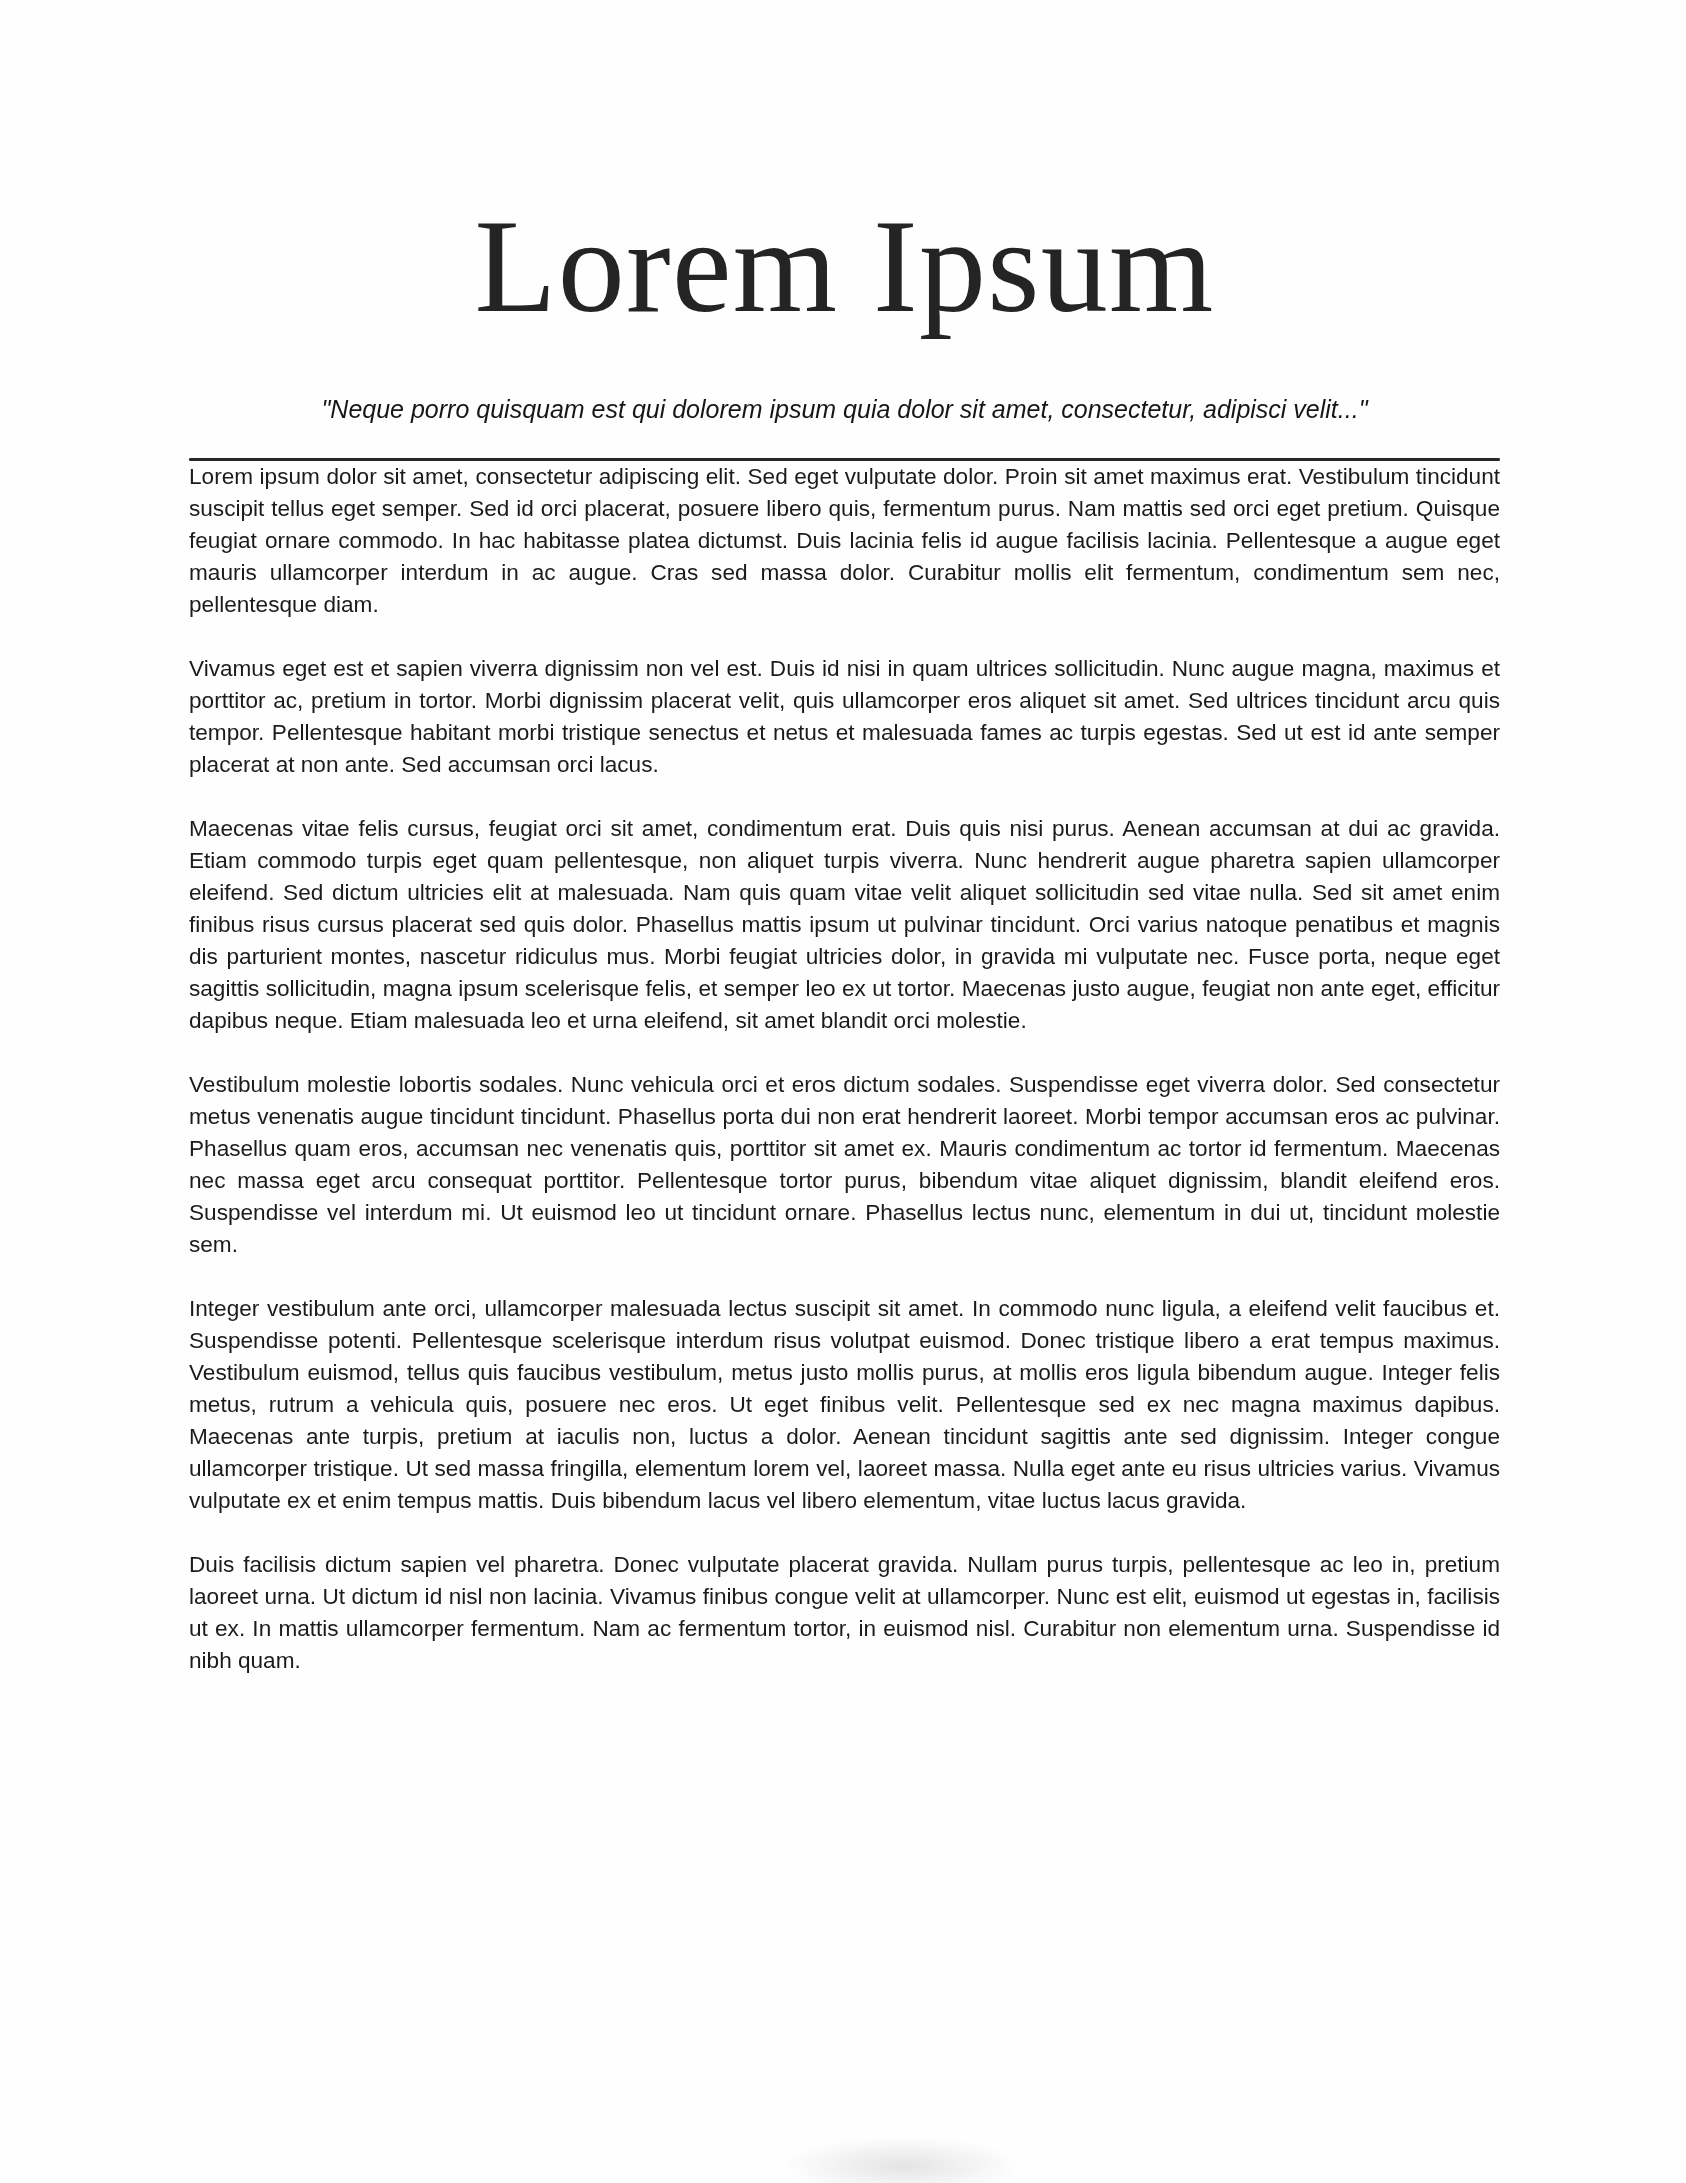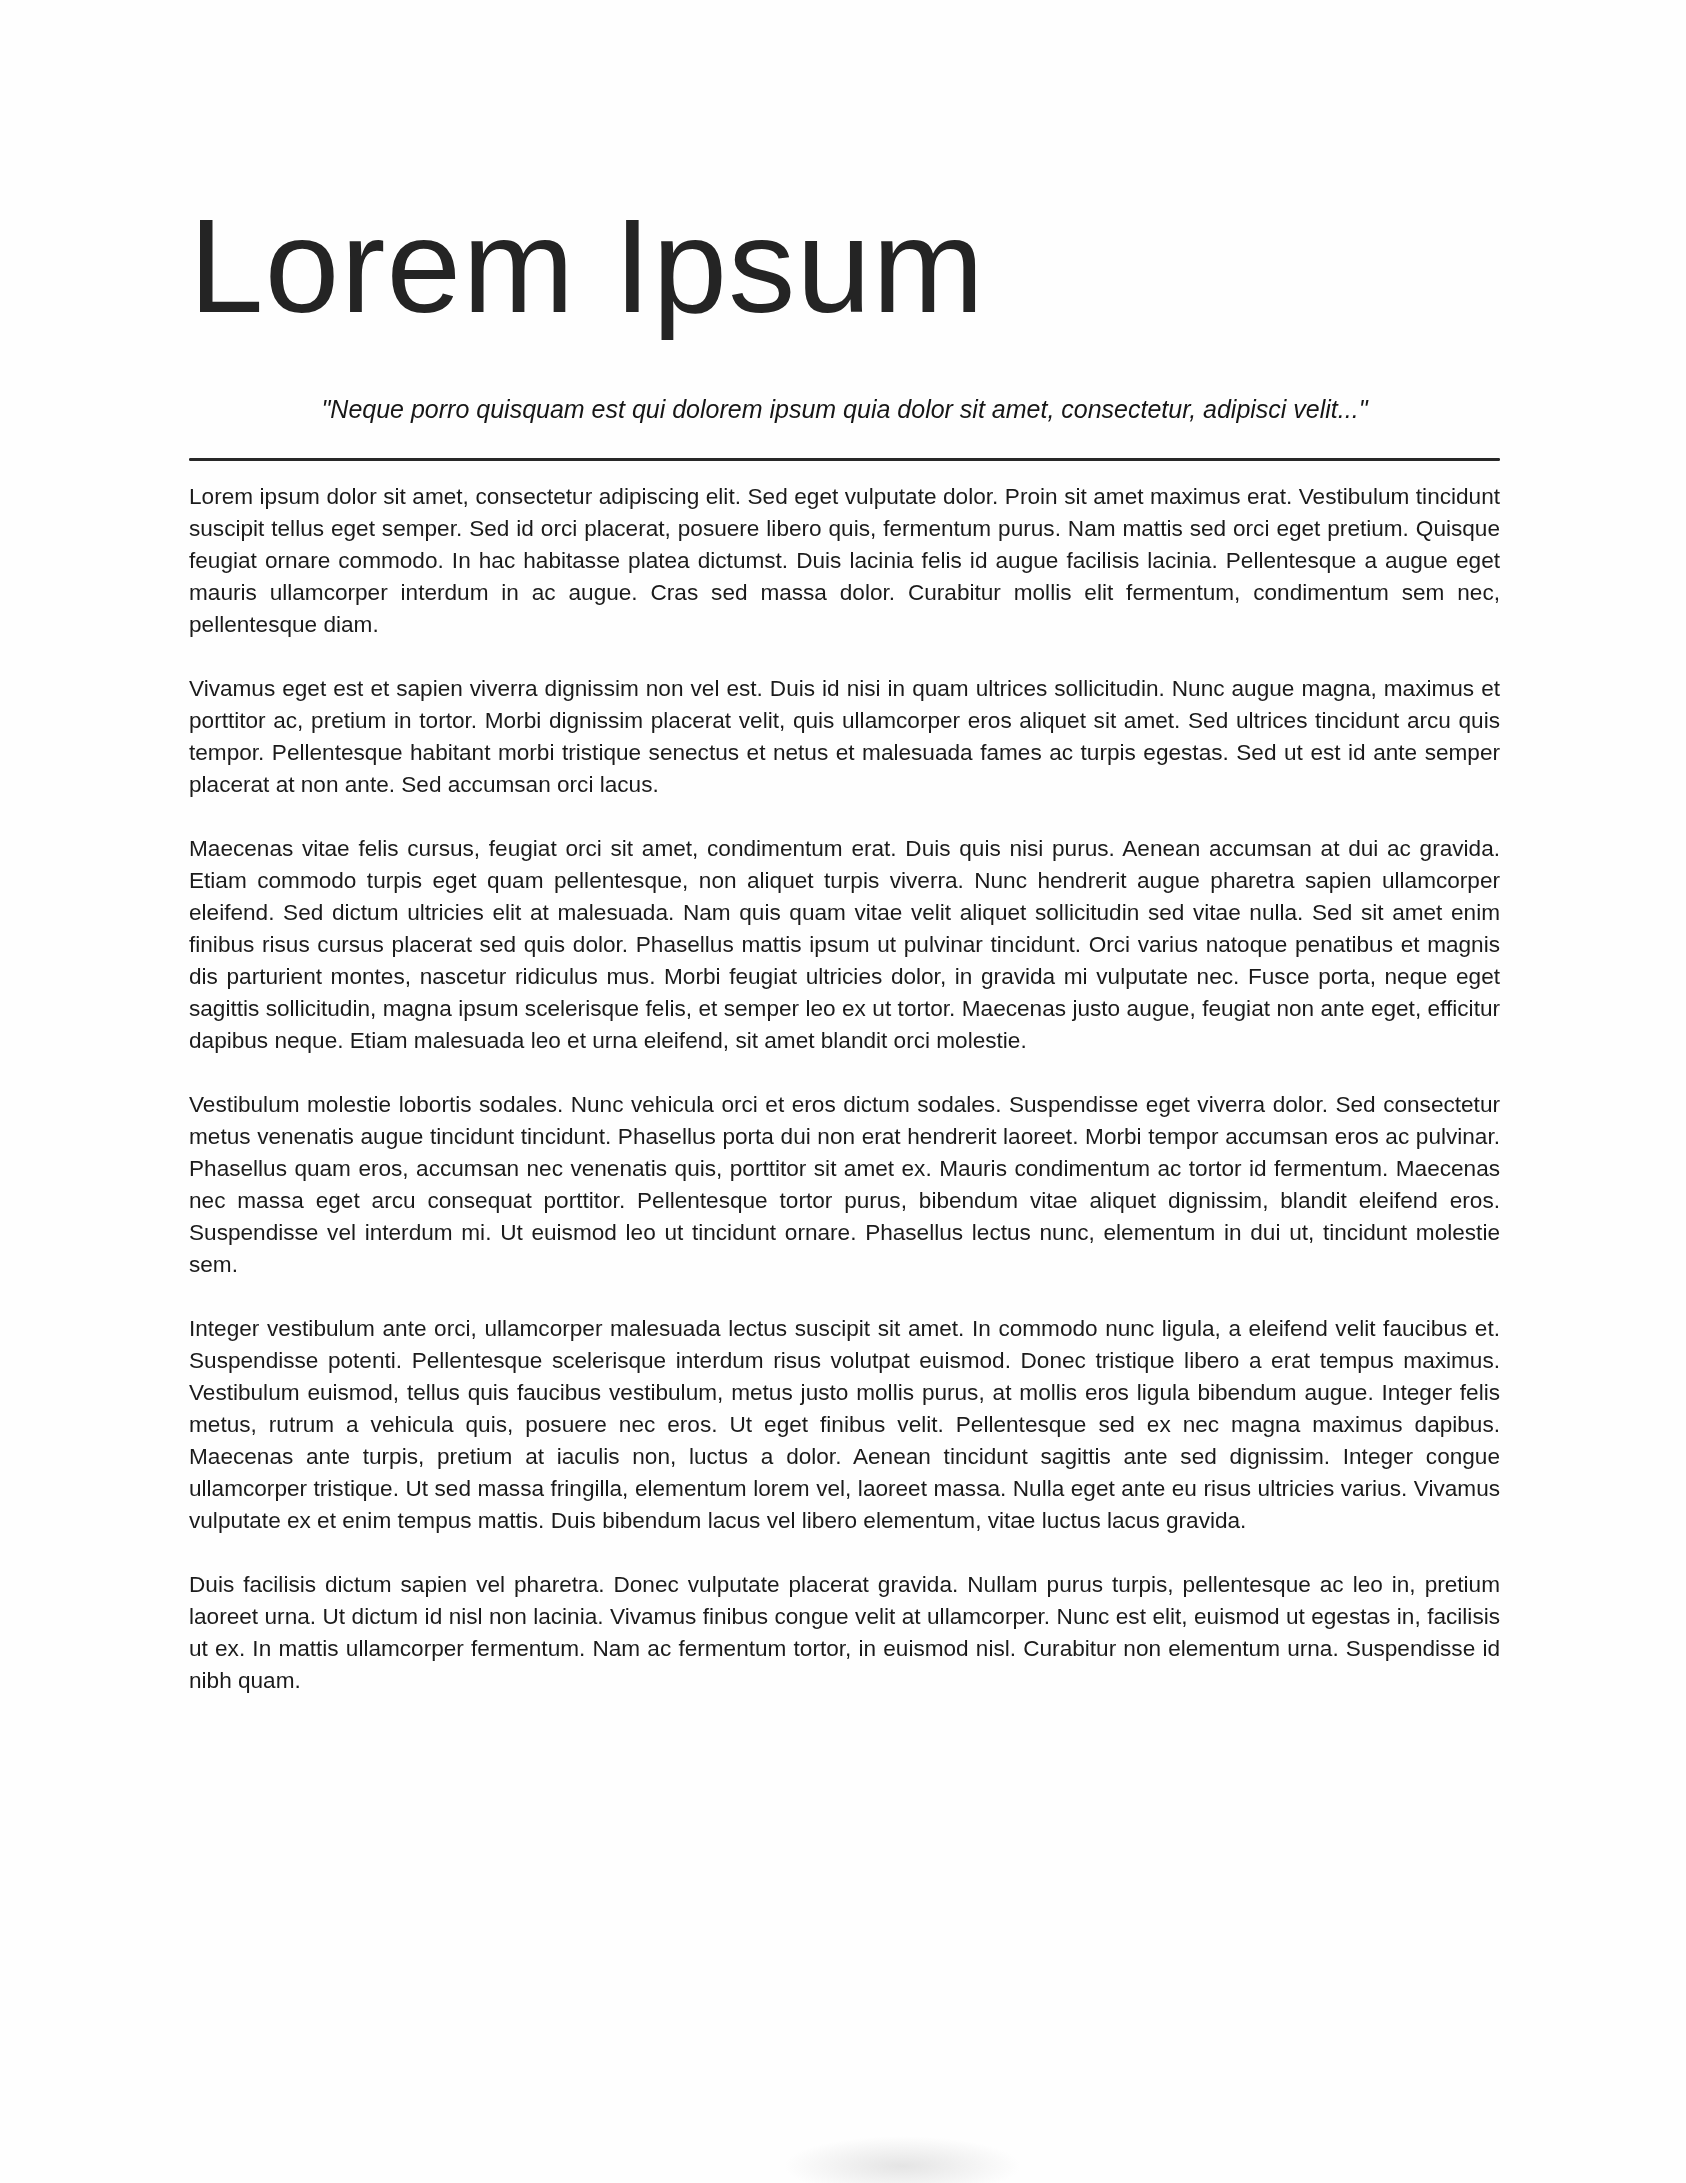--- a/index.html
+++ b/index.html
@@ -14,22 +14,22 @@
     background: #fefefe;
     overflow: hidden;
     font-family: "Liberation Sans", sans-serif;
     color: #1a1a1a;
   }
   .content {
     padding: 199px 186px 0 189px;
   }
   .doc-title {
     margin: 0;
-    text-align: left;
-    font-family: Liberation Sans, sans-serif;
+    text-align: center;
+    font-family: Liberation Serif, serif;
     font-weight: 500;
     font-size: 134px;
     line-height: 1.0;
     color: #242424;
     letter-spacing: 1.3px;
   }
   .doc-subtitle {
     margin: 61px 0 0 0;
     text-align: center;
     font-style: italic;
@@ -38,21 +38,20 @@
     color: #161616;
   }
   .divider-rule {
     border: none;
     height: 3.3px;
     background: #282828;
     margin: 34px 0 0 0;
     border-radius: 1.3px;
   }
   .body-text {
-    margin-top: 20px;
   }
   .body-text p {
     margin: 0 0 32px 0;
     font-size: 22.6px;
     line-height: 32px;
     text-align: justify;
     color: #1b1b1b;
   }
   .scan-artifact {
     position: absolute;

